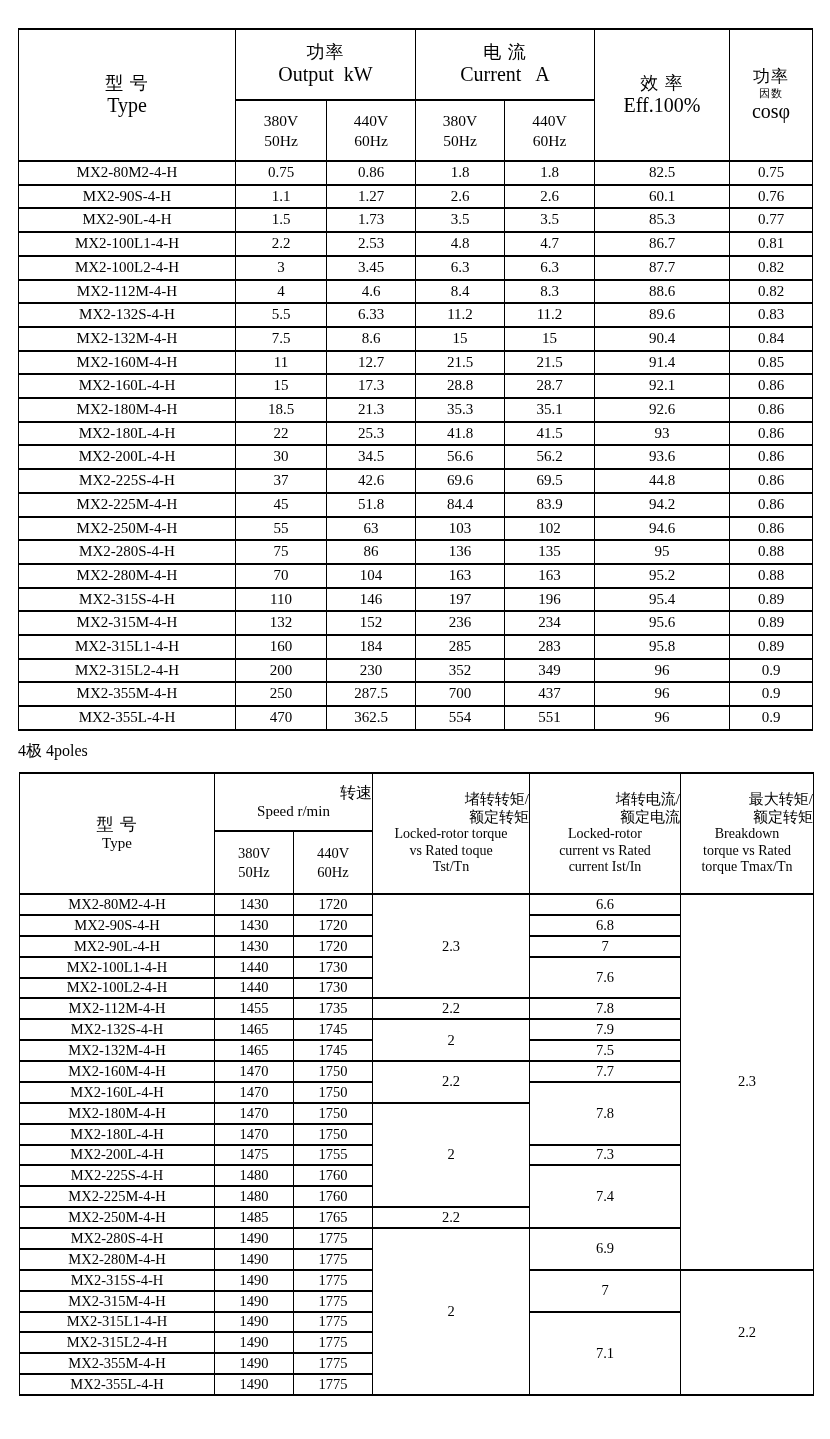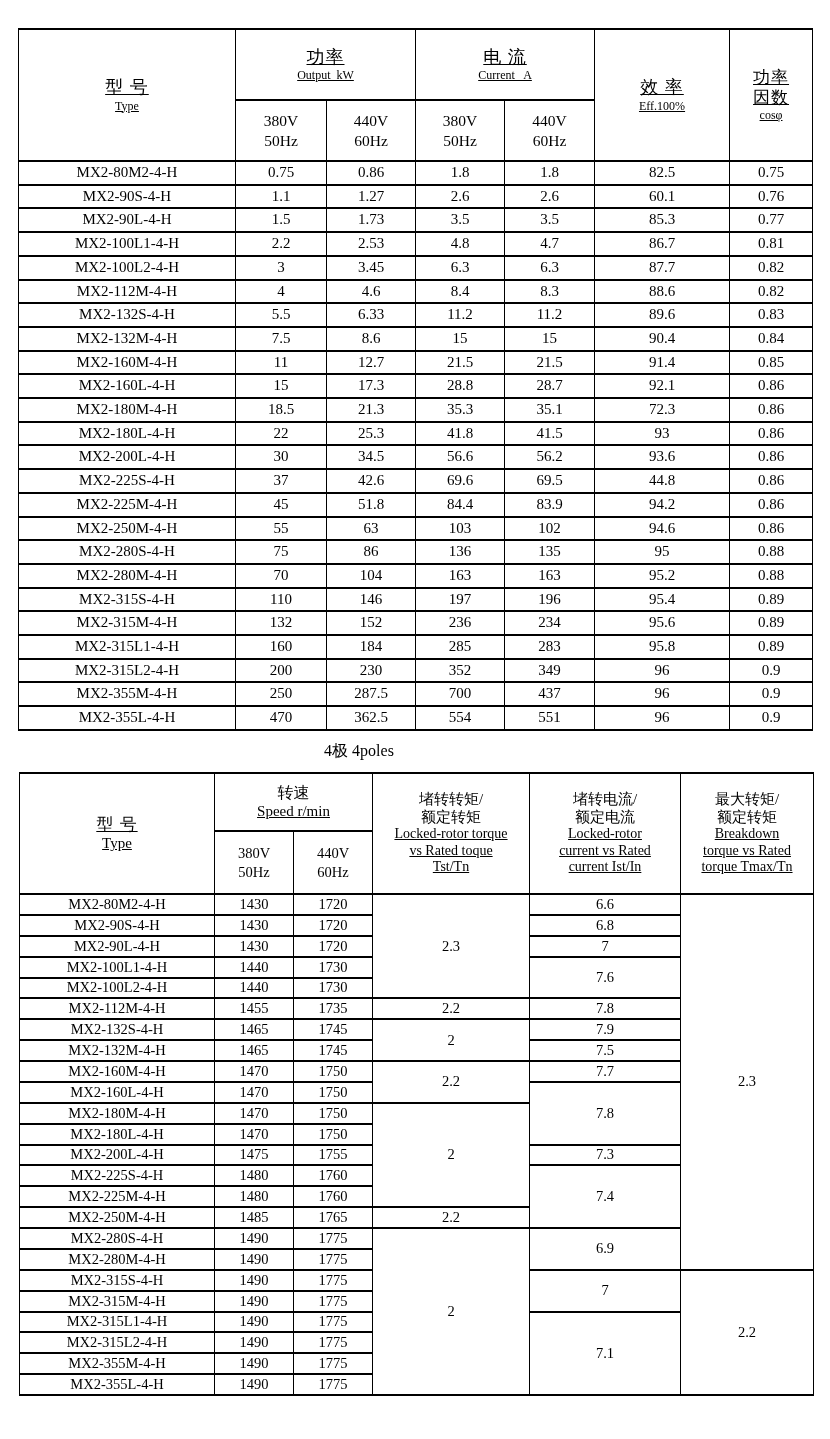--- a/index.html
+++ b/index.html
@@ -30,29 +30,29 @@
     line-height:1.18;
   }
   #t1 { position:absolute; left:18px; top:28px; width:794px; height:703px; }
   #t2 { position:absolute; left:19px; top:772px; width:794px; height:624px; }
   #t1 thead tr.h1 { height:71px; }
   #t1 thead tr.h2 { height:61px; }
   #t2 thead tr.h1 { height:58px; }
   #t2 thead tr.h2 { height:63px; }
   #t1 tbody td { font-size:15px; }
   #t2 tbody td { font-size:14.5px; }
-  .cn  { font-size:18px; letter-spacing:1px;text-decoration:underline; }
-  .cn2 { font-size:15px; }
-  .en  { font-size:12px;text-decoration:underline; }
-  .en2 { font-size:14px;text-decoration:underline; }
+  .cn  { font-size:18px; letter-spacing:1px; }
+  .cn2 { font-size:15px;text-align:right; }
+  .en  { font-size:20px; }
+  .en2 { font-size:14px; }
   .pre { white-space:pre; }
   .vh  { font-size:15.5px; line-height:1.25; }
   .footnote {
     position:absolute; left:18px; top:733px; width:794px; height:39px;
-    text-align:center; padding-right:112px;
+    text-align:left; padding-right:112px;
     font-size:16px; line-height:36px;
   }
 </style>
 </head>
 <body>
 
 <div class="page">
 
   <table id="t1">
     <colgroup>
@@ -77,21 +77,21 @@
         <th colspan="2">
           <div class="cn">电 流</div>
           <div class="en pre">Current   A</div>
         </th>
         <th rowspan="2">
           <div class="cn">效 率</div>
           <div class="en">Eff.100%</div>
         </th>
         <th rowspan="2">
           <div class="cn" style="font-size:17px">功率</div>
-          <div class="cn" style="font-size:17px">因数</div>
+          <div class="cn" style="font-size:11px">因数</div>
           <div class="en">cosφ</div>
         </th>
       </tr>
       <tr class="h2">
         <th>
           <div class="vh">380V</div>
           <div class="vh">50Hz</div>
         </th>
         <th>
           <div class="vh">440V</div>
@@ -197,21 +197,21 @@
           <td>28.7</td>
           <td>92.1</td>
           <td>0.86</td>
         </tr>
         <tr>
           <td>MX2-180M-4-H</td>
           <td>18.5</td>
           <td>21.3</td>
           <td>35.3</td>
           <td>35.1</td>
-          <td>72.3</td>
+          <td>92.6</td>
           <td>0.86</td>
         </tr>
         <tr>
           <td>MX2-180L-4-H</td>
           <td>22</td>
           <td>25.3</td>
           <td>41.8</td>
           <td>41.5</td>
           <td>93</td>
           <td>0.86</td>

